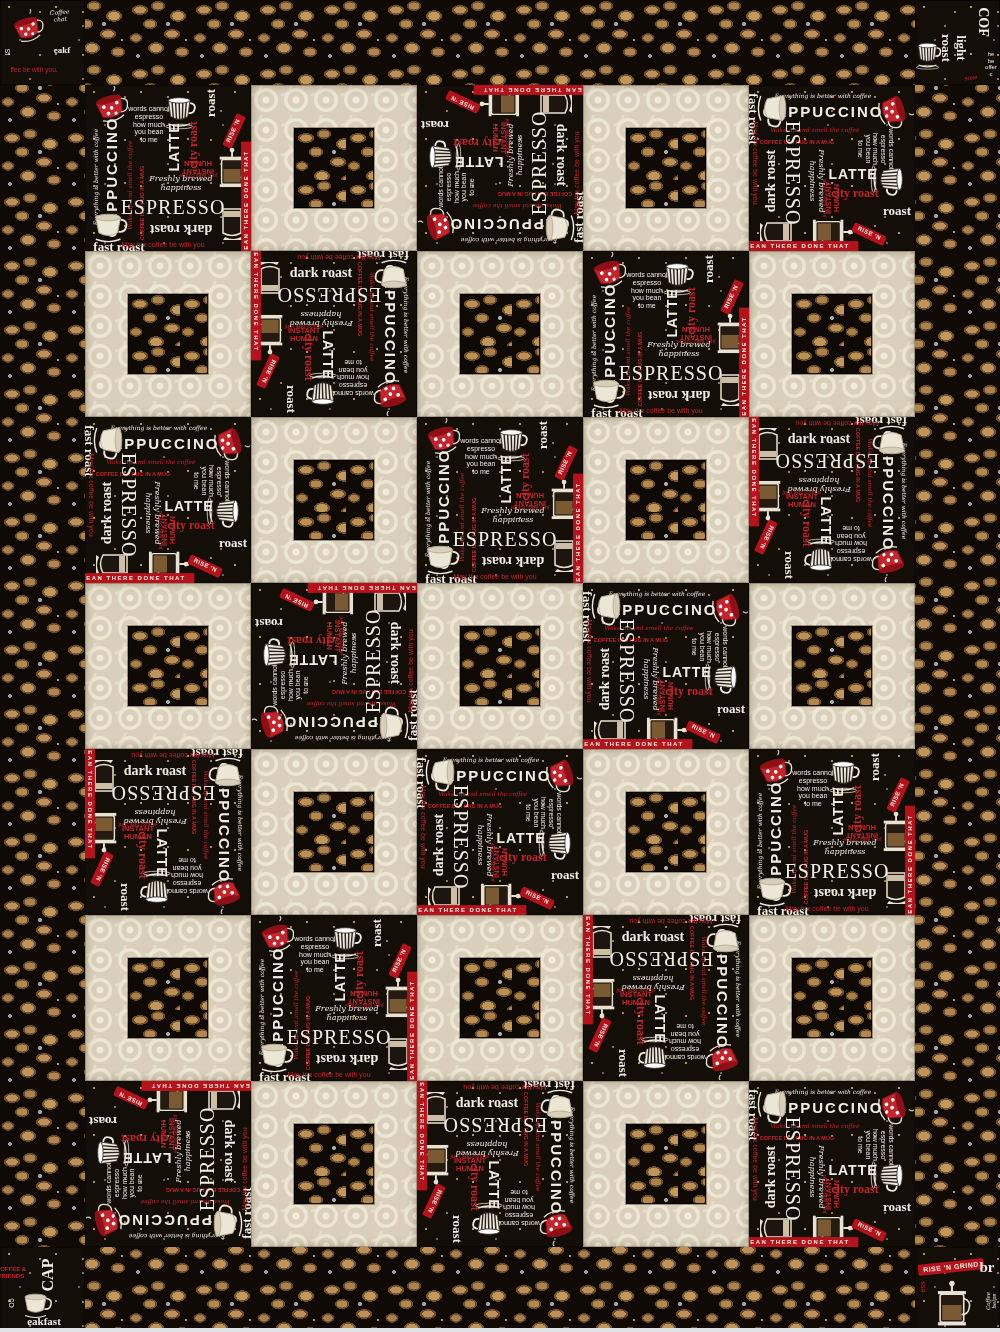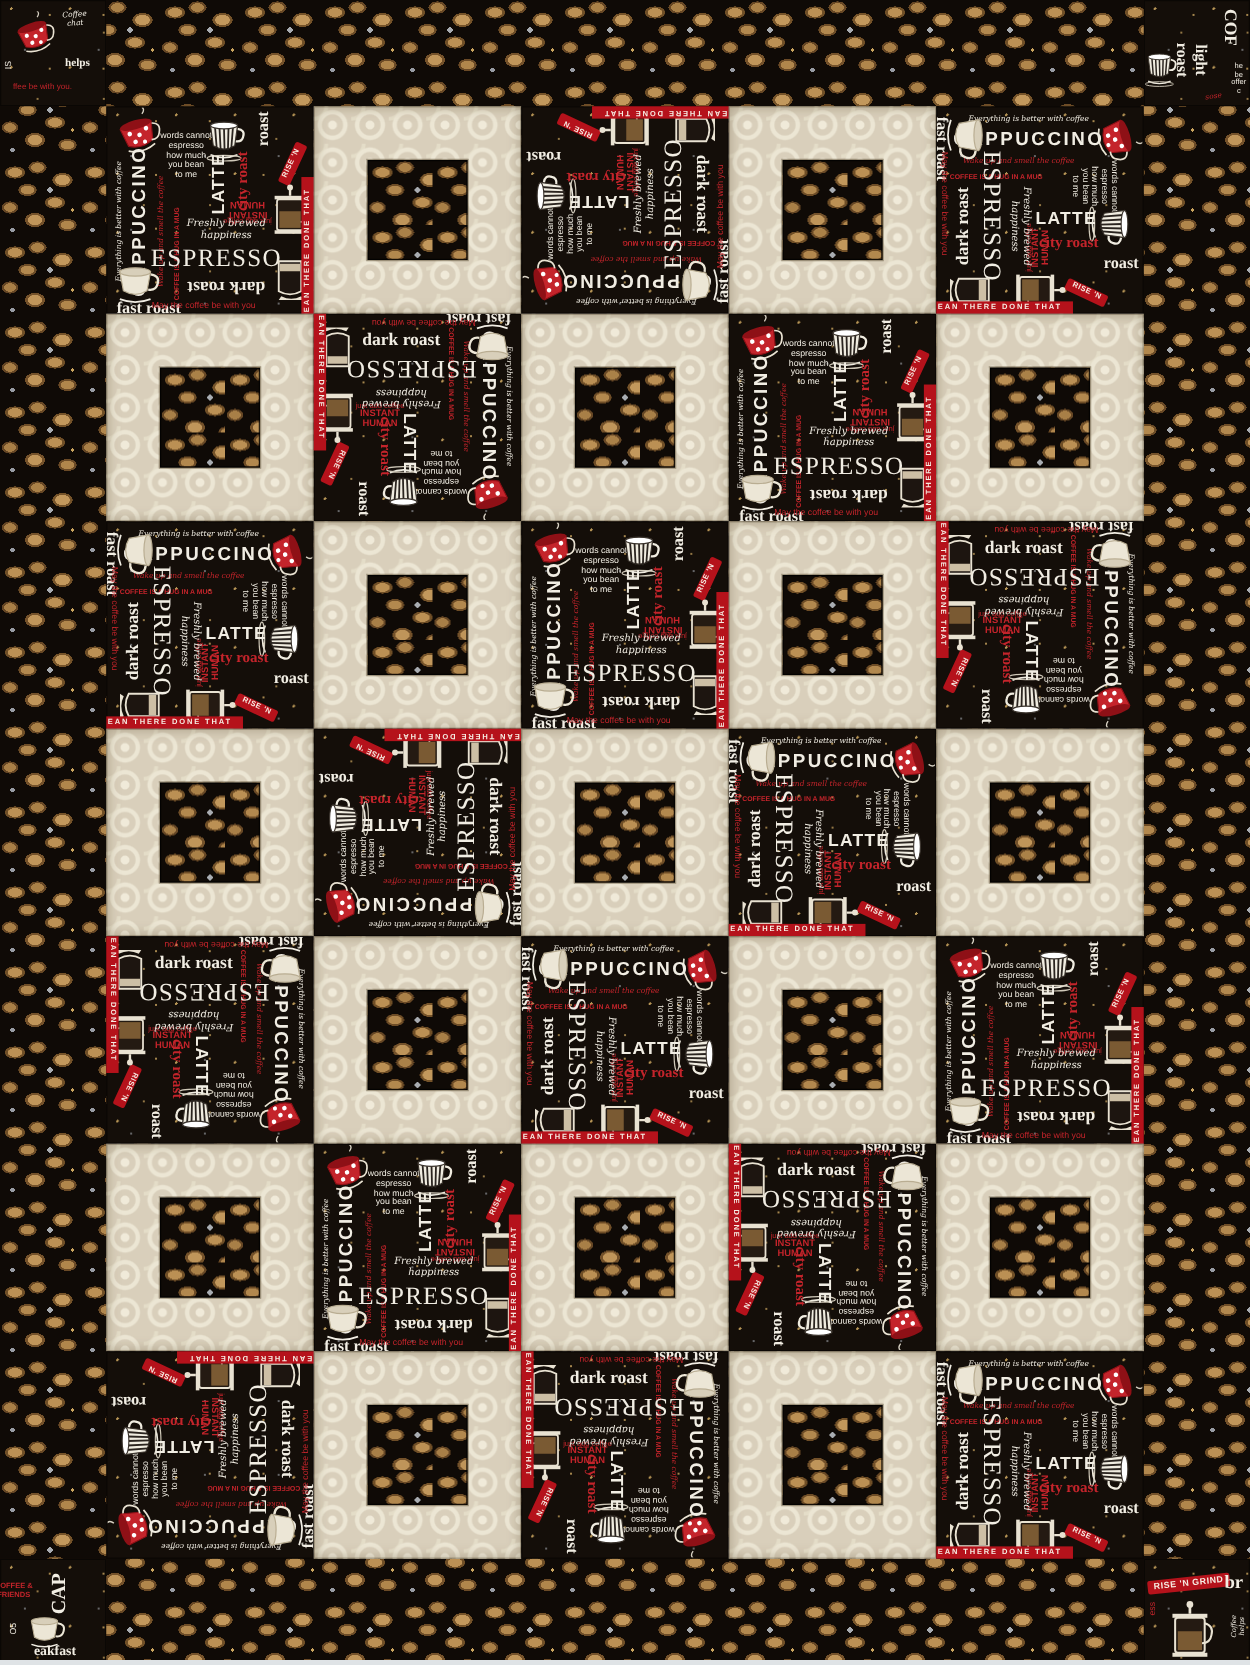--- a/index.html
+++ b/index.html
@@ -1547,21 +1547,21 @@
             <circle cx="25" cy="23" r="2" fill="#fff"></circle>
     <circle cx="32" cy="19" r="2" fill="#fff"></circle>
             <circle cx="20" cy="28" r="2" fill="#fff"></circle>
     <circle cx="28" cy="30" r="1.8" fill="#fff"></circle>
     <path d="M38 16 q8 2 4 10 q-2 5 -8 4" fill="none" stroke="#e9e2d2" stroke-width="1.5"></path>
     <path d="M12 34 q12 6 24 0" fill="none" stroke="#e9e2d2" stroke-width="1.5"></path>
           </g>
         </svg>
       </div>
       <span class="fw" style="left: 60px; top: 16px; transform: translate(-50%, -50%) rotate(-4deg); font-size: 6px; color: rgb(241, 237, 227); font-family: &quot;DejaVu Serif&quot;, serif; font-style: italic;">Coffee chat</span>
-      <span class="fw" style="left: 62px; top: 50px; transform: translate(-50%, -50%) rotate(0deg); font-size: 9px; color: rgb(241, 237, 227); font-family: &quot;Liberation Serif&quot;, serif; font-weight: bold;">helps</span>
+      <span class="fw" style="left: 62px; top: 50px; transform: translate(-50%, -50%) rotate(0deg); font-size: 9px; color: rgb(241, 237, 227); font-family: &quot;Liberation Serif&quot;, serif; font-weight: bold;">eakf</span>
       <span class="fw" style="left: 34px; top: 70px; transform: translate(-50%, -50%) rotate(0deg); font-size: 6.5px; color: rgb(196, 36, 43); font-family: &quot;Liberation Sans&quot;, sans-serif;">ffee be with you.</span>
       <span class="fw" style="left: 8px; top: 52px; transform: translate(-50%, -50%) rotate(-90deg); font-size: 7px; color: rgb(241, 237, 227); font-family: &quot;Liberation Sans&quot;, sans-serif;">IS</span>
     </div>
   <div class="corner tr words-fabric">
       <span class="fw" style="left: 38px; top: 48px; transform: translate(-50%, -50%) rotate(90deg); font-size: 13px; color: rgb(241, 237, 227); font-family: &quot;Liberation Serif&quot;, serif; font-weight: bold;">light roast</span>
       <span class="fw" style="left: 68px; top: 22px; transform: translate(-50%, -50%) rotate(90deg); font-size: 14px; color: rgb(241, 237, 227); font-family: &quot;Liberation Serif&quot;, serif; font-weight: bold;">COF</span>
       <div class="icon-wrap" style="left: 14px; top: 56px; transform: translate(-50%, -50%) rotate(0deg);">
         <svg width="34" height="30" viewBox="0 0 44 40">
     <path d="M32 9 q7 1 5 7 q-1 5 -7 4" fill="none" stroke="#f0ece0" stroke-width="2"></path>
     <path d="M8 6 h24 l-2.5 18 q-9 6 -19 0 Z" fill="#f0ece0" stroke="#3a332c"></path>

